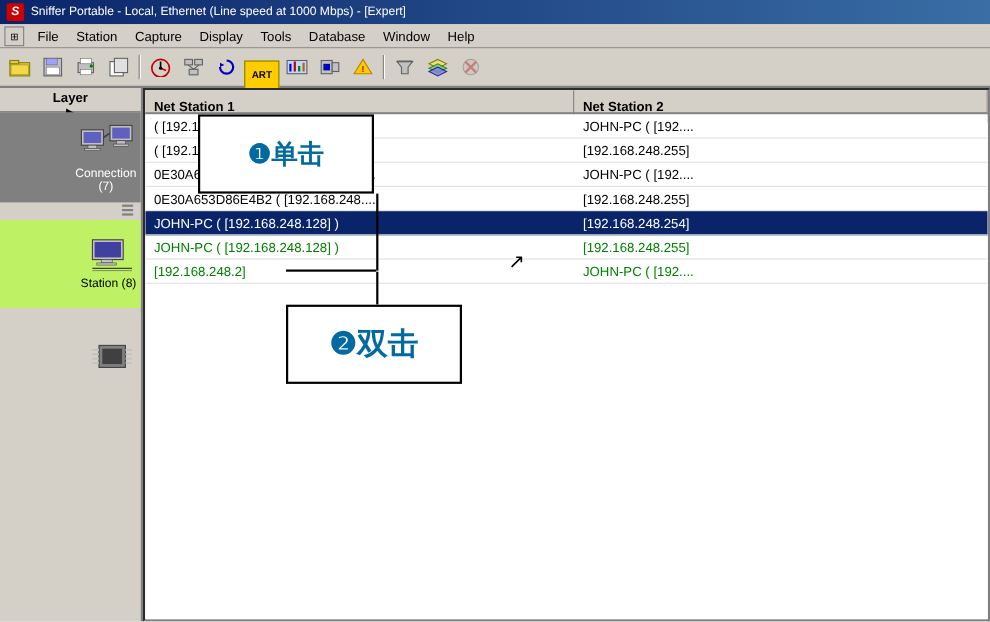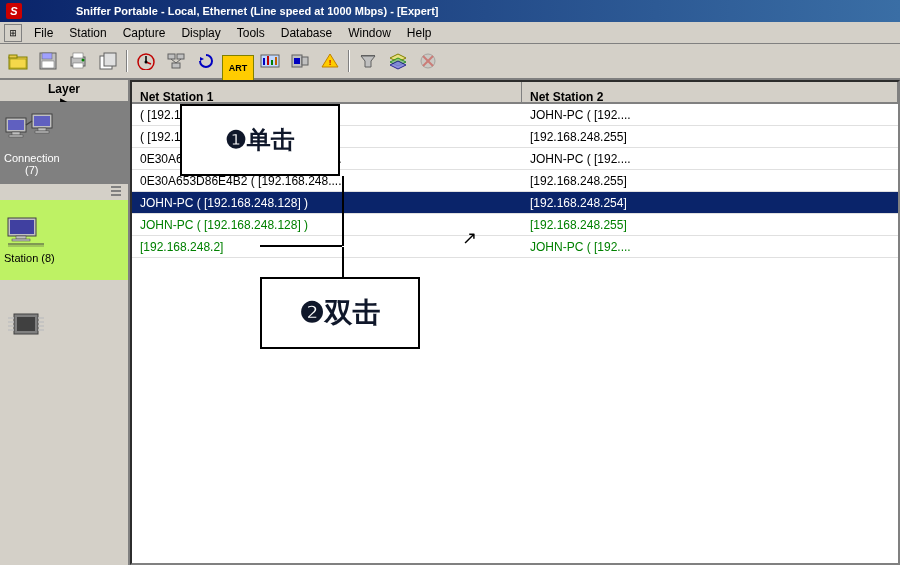--- a/index.html
+++ b/index.html
@@ -30,23 +30,22 @@
       font-weight: bold;
       font-size: 11px;
       display: flex;
       align-items: center;
       justify-content: center;
       border-radius: 2px;
       font-style: italic;
     }
     .title-bar-text {
       font-size: 11px;
-      font-weight: bold;
+      font-weight: normal;
       color: white;
-      margin-left: 48px;
     }
 
     
     .menu-bar {
       background: #d4d0c8;
       display: flex;
       align-items: center;
       padding: 2px 0;
       border-bottom: 1px solid #808080;
       height: 22px;
@@ -128,21 +127,21 @@
       height: 22px;
       flex-direction: column;
     }
     .sidebar-arrow {
       font-size: 10px;
     }
     .sidebar-item {
       width: 100%;
       display: flex;
       flex-direction: column;
-      align-items: flex-start;
+      align-items: flex-end;
       justify-content: center;
       padding: 8px 4px;
       cursor: pointer;
       min-height: 80px;
     }
     .sidebar-item.selected {
       background: #808080;
       color: white;
     }
     .sidebar-item-label {
@@ -227,21 +226,21 @@
     }
     .annotation-box {
       position: absolute;
       background: white;
       border: 2px solid black;
       display: flex;
       align-items: center;
       justify-content: center;
       font-size: 22px;
       font-weight: bold;
-      color: #0f172a;
+      color: #0369a1;
       z-index: 10;
       pointer-events: none;
     }
   </style>
 </head>
 <body>
 
 <div class="title-bar">
   <div class="title-bar-logo">S</div>
   <span class="title-bar-text">Sniffer Portable - Local, Ethernet (Line speed at 1000 Mbps) - [Expert]</span>

